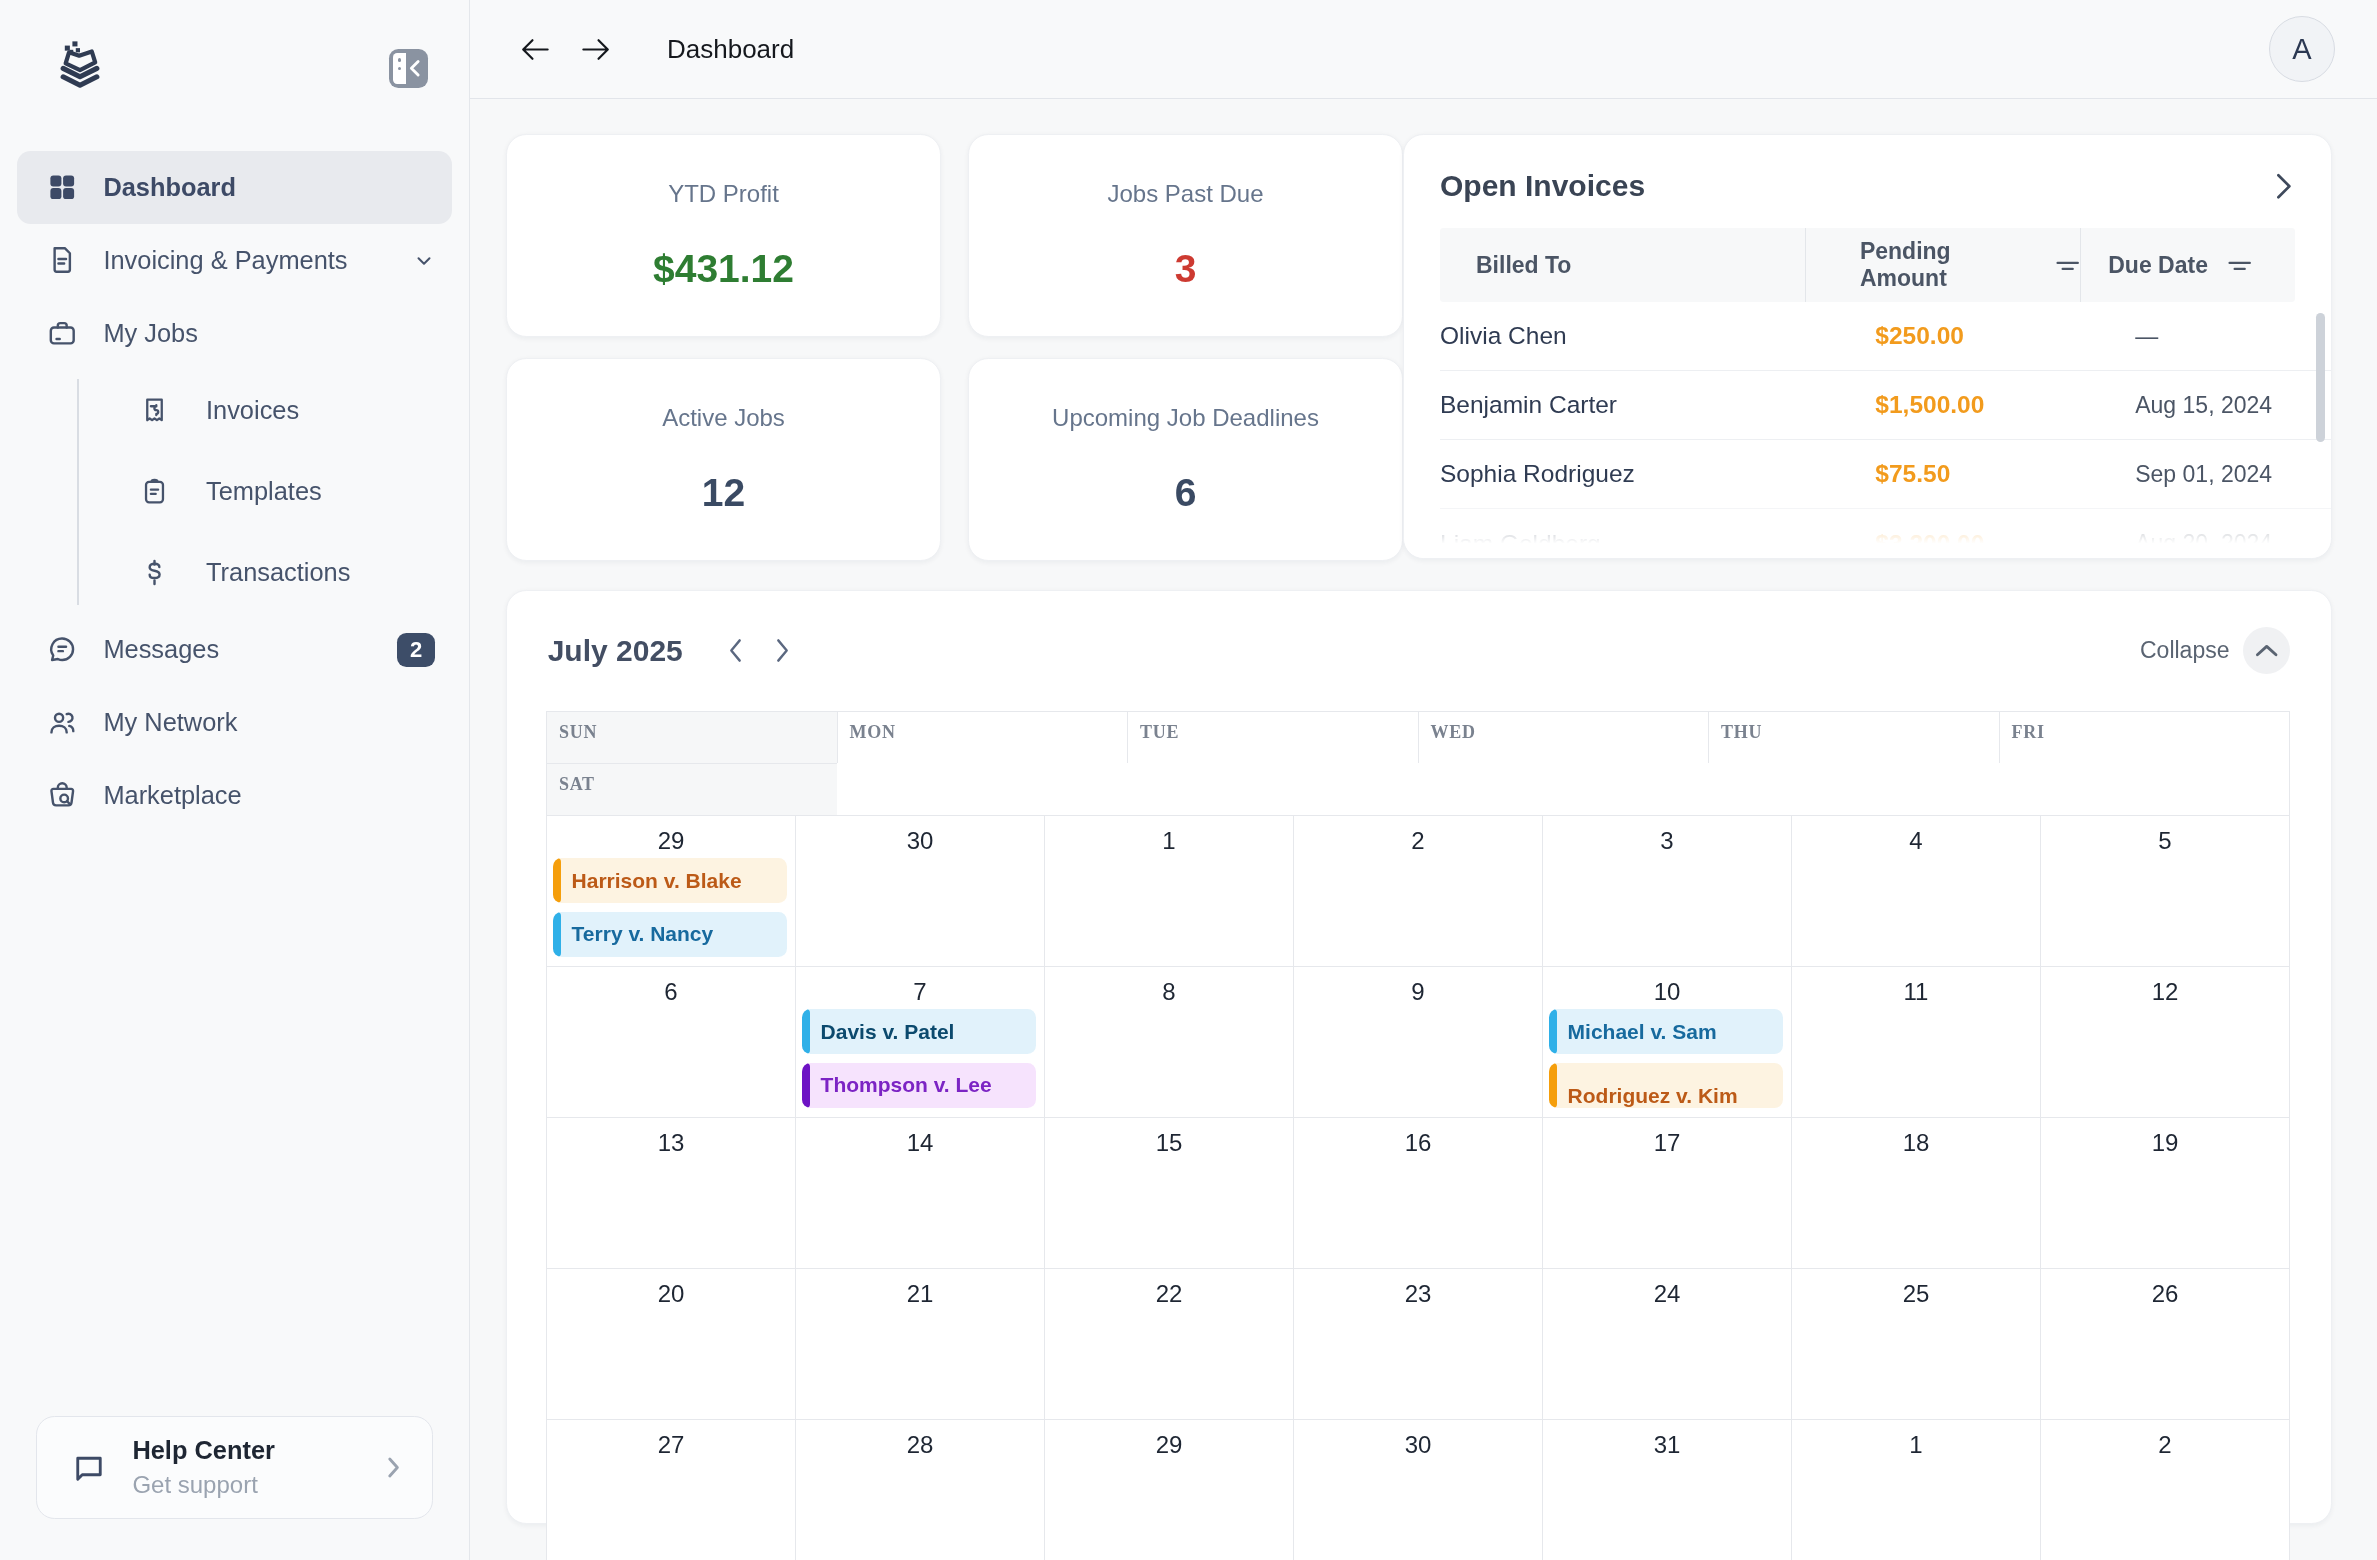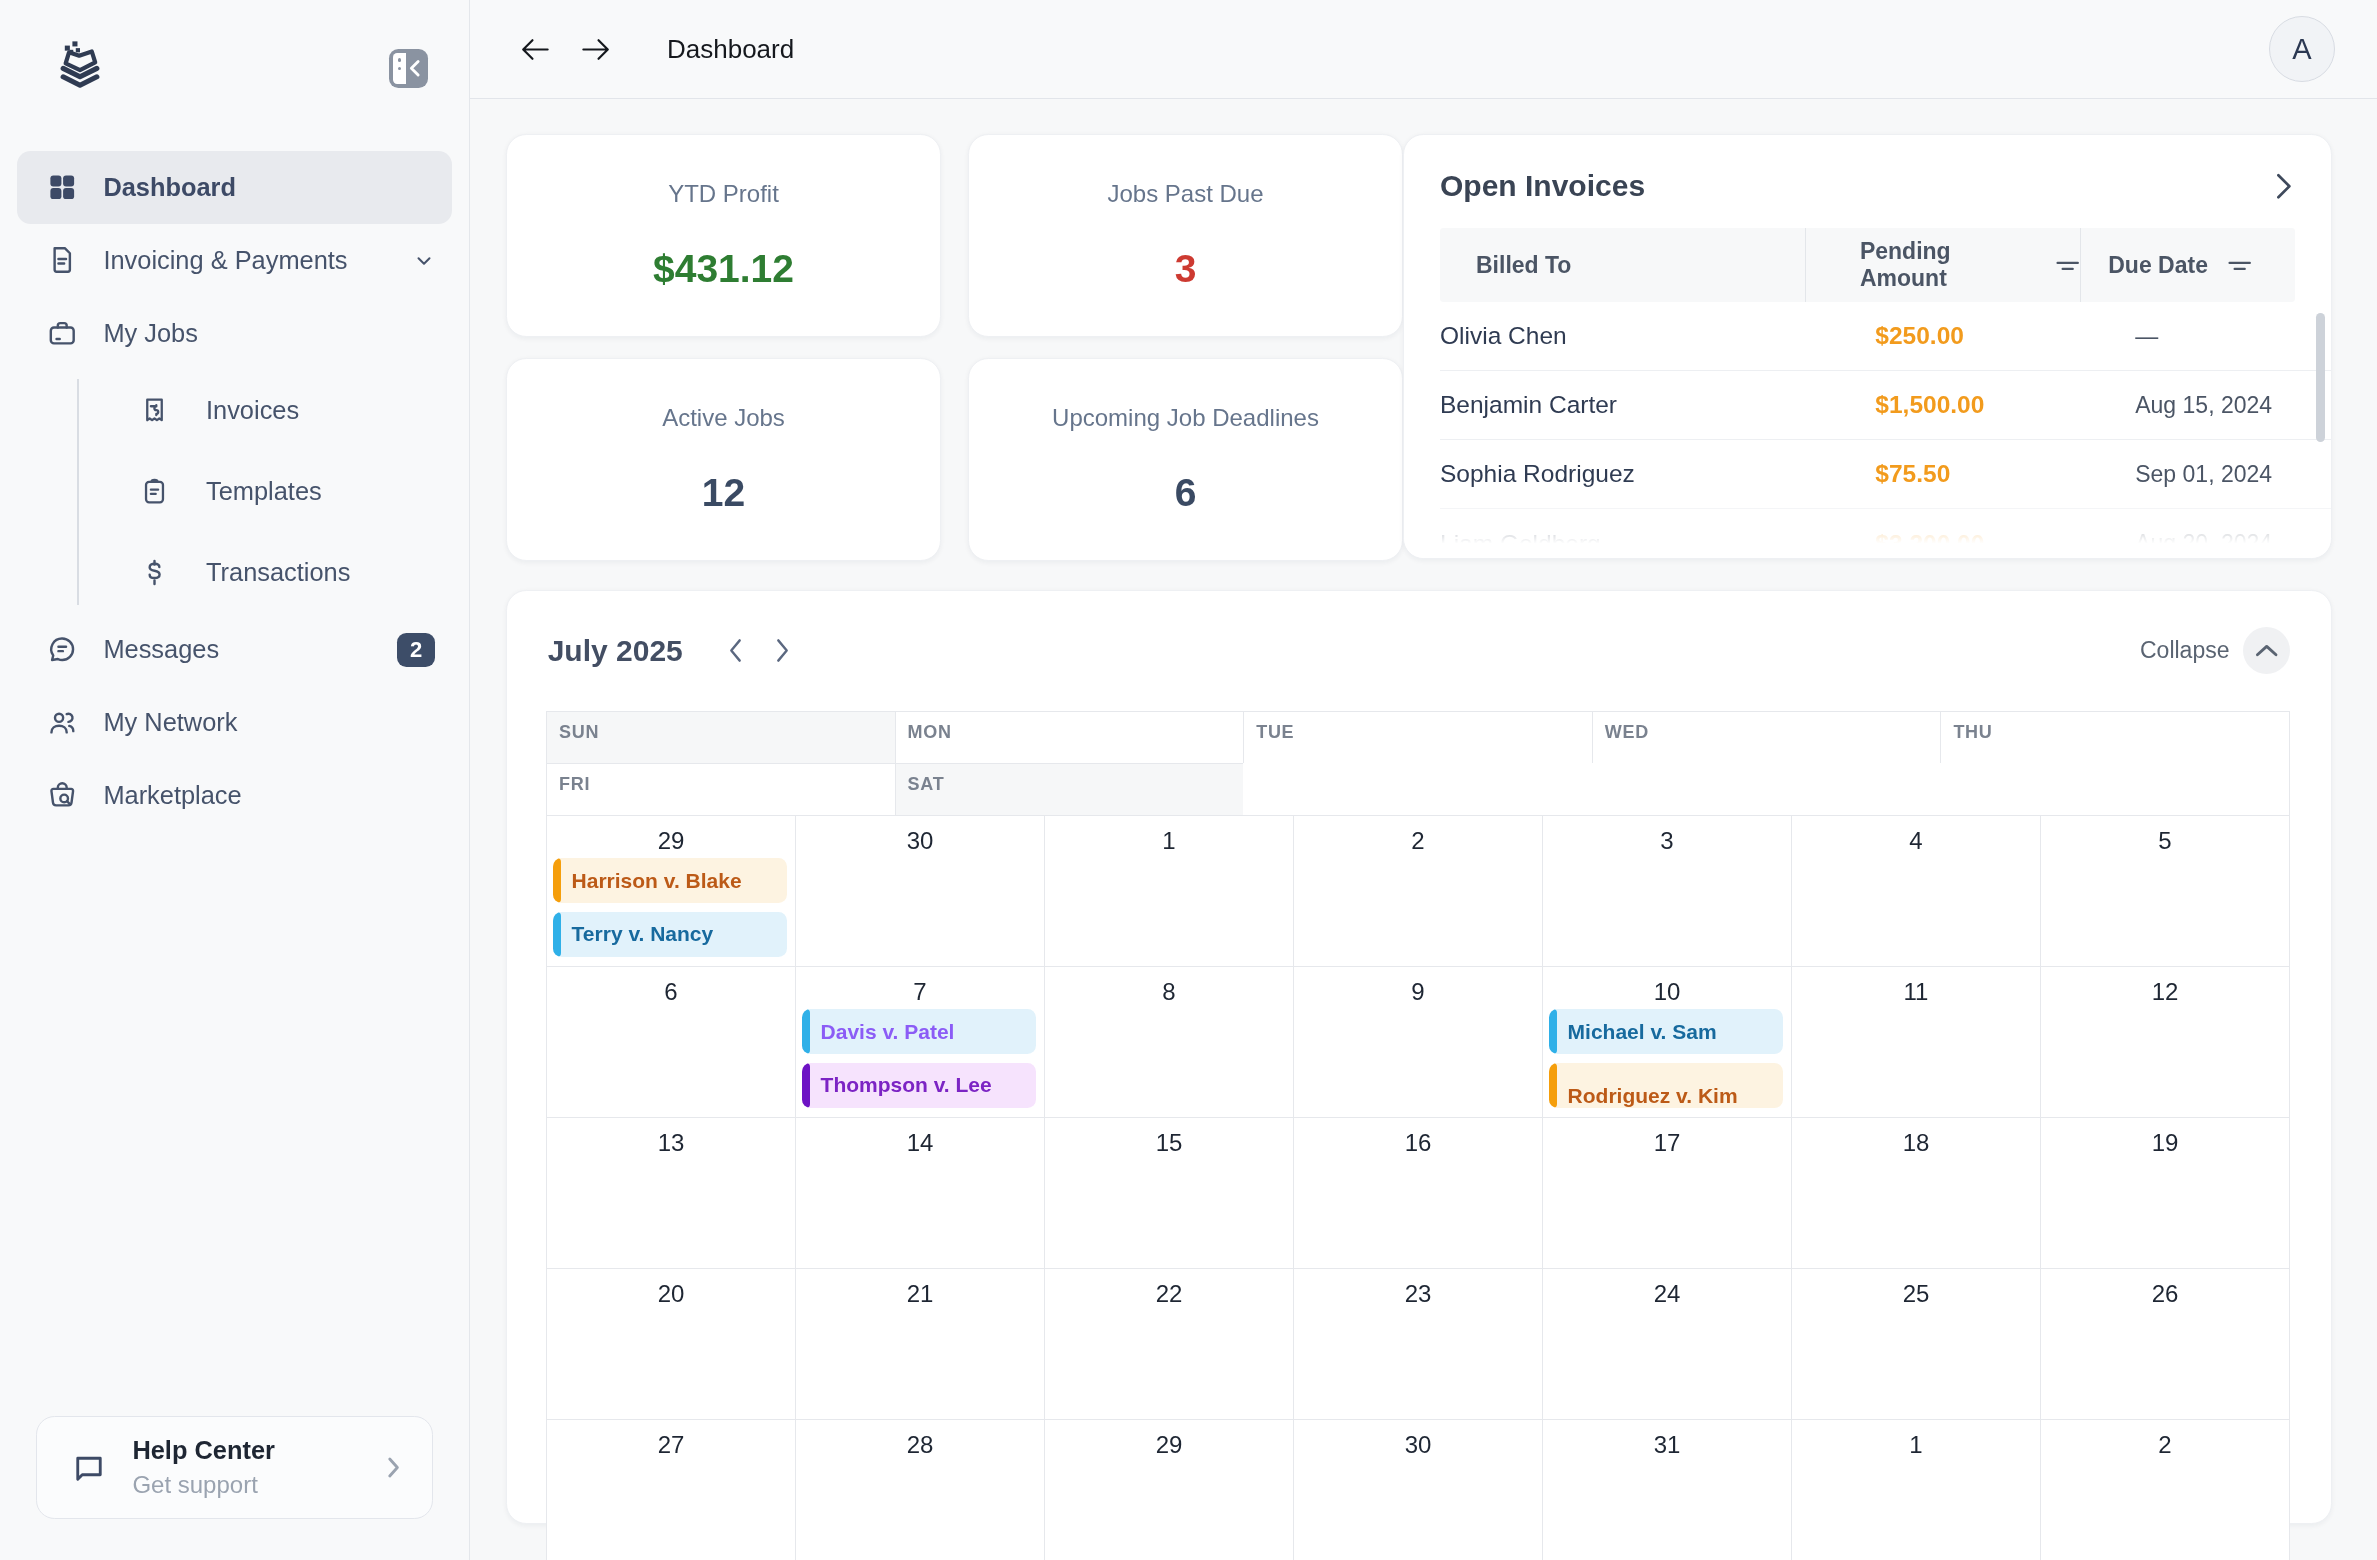--- a/index.html
+++ b/index.html
@@ -149,21 +149,21 @@
   .cal-title { font-size:30px; font-weight:600; color:#434e63; }
   .cal-nav { display:flex; gap:17px; margin-left:37px; }
   .cal-nav .nbtn { width:30.5px; height:30.5px; display:flex; align-items:center; justify-content:center; cursor:pointer; }
   .cal-collapse { margin-left:auto; display:flex; align-items:center; gap:13.5px; cursor:pointer; }
   .cal-collapse-label { font-size:23px; color:#5a6472; }
   .cal-collapse-circle {
     width:47px; height:47px; border-radius:50%; background:#f0f1f3;
     display:flex; align-items:center; justify-content:center;
   }
   .cal-grid { margin-top:37px; border:0.8px solid #e6e8ec; border-top:none; border-left:none; }
-  .cal-hrow { display:grid; grid-template-columns:repeat(5,1fr); }
+  .cal-hrow { display:grid; grid-template-columns:repeat(6,1fr);font-family:Liberation Serif, serif; }
   .cal-hcell {
     height:52px; border:0.8px solid #e6e8ec; border-right:none; border-bottom:none;
     padding:10.2px 0 0 12px; font-size:18px; font-weight:600; letter-spacing:0.7px;
     color:#7a828f; background:#fff;
   }
   .cal-hcell:first-child { border-left:0.8px solid #e6e8ec; }
   .cal-hcell.weekend { background:#f6f7f8; }
   .cal-week { display:grid; grid-template-columns:repeat(7,1fr); }
   .cal-cell {
     height:151px; border:0.8px solid #e6e8ec; border-right:none; border-bottom:none;
@@ -498,21 +498,21 @@
               </div>
             </div>
             <div class="cal-week">
               <div class="cal-cell">
                 <div class="cal-day-num">6</div>
               </div>
               <div class="cal-cell">
                 <div class="cal-day-num">7</div>
                 <div class="event-chip" style="background: rgb(225, 242, 251);">
                   <span class="event-bar" style="background: rgb(47, 176, 232);"></span>
-                  <span class="event-label" style="color: #8b5cf6;">Davis v. Patel</span>
+                  <span class="event-label" style="color: #0c4a6e;">Davis v. Patel</span>
                 </div>
                 <div class="event-chip" style="background: rgb(246, 227, 253);">
                   <span class="event-bar" style="background: rgb(109, 19, 196);"></span>
                   <span class="event-label" style="color: rgb(124, 36, 196);">Thompson v. Lee</span>
                 </div>
               </div>
               <div class="cal-cell">
                 <div class="cal-day-num">8</div>
               </div>
               <div class="cal-cell">

